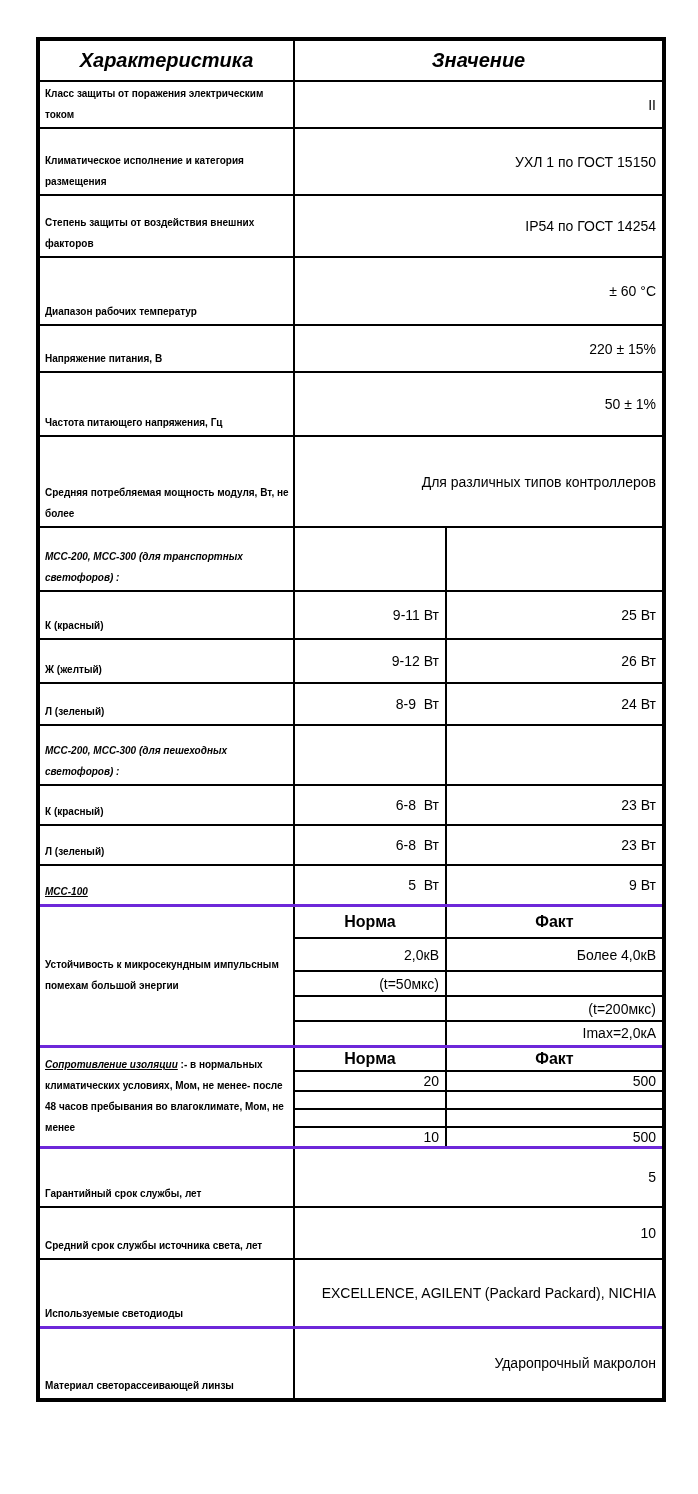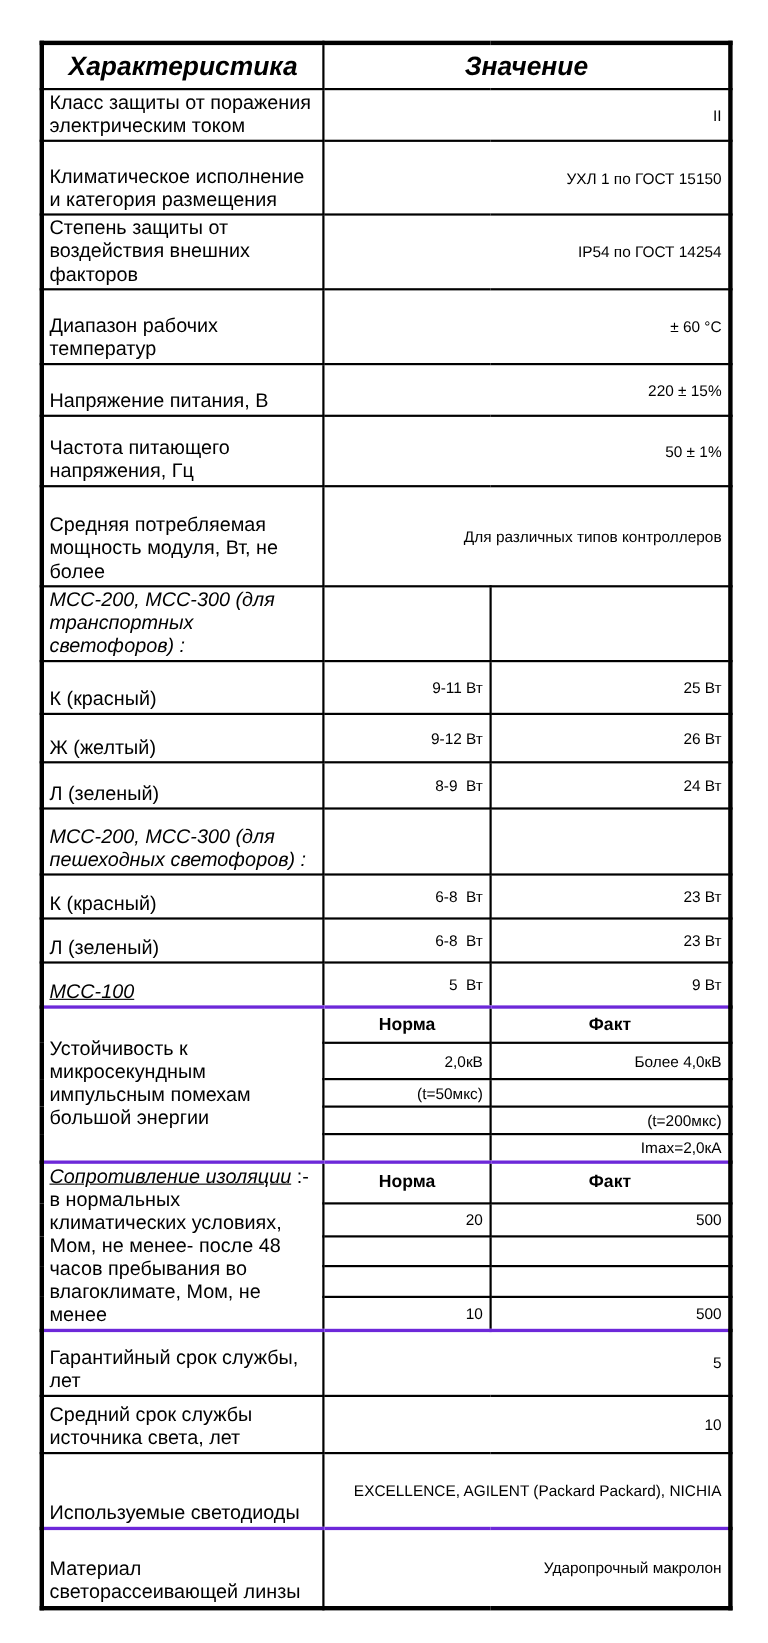--- a/index.html
+++ b/index.html
@@ -6,31 +6,31 @@
   body { width:698px; height:1494px; font-family:"Liberation Sans", sans-serif; color:#000; }
   .page { position:relative; width:698px; height:1494px; background:#fff; overflow:hidden; }
   table.specs {
     position:absolute; left:36px; top:37px;
     width:626px; border-collapse:collapse; table-layout:fixed;
     border:4px solid #000;
   }
   td { border:2px solid #000; overflow:hidden; }
   td.lbl {
     vertical-align:bottom; text-align:left;
-    font-weight:normal; font-size:18px; line-height:21px;
+    font-weight:bold; font-size:10px; line-height:21px;
     padding:1px 4px 2px 5px;
   }
   td.lbl.mid { vertical-align:middle; }
   td.val {
     vertical-align:middle; text-align:right;
     font-size:14px; white-space:pre-wrap; padding:0 6px;
   }
   td.hdr {
     text-align:center; vertical-align:middle;
-    font-weight:bold; font-style:italic; font-size:24px;
+    font-weight:bold; font-style:italic; font-size:20px;
   }
   td.subhdr {
     text-align:center; vertical-align:middle;
     font-weight:bold; font-size:16px;
   }
   tr.thick > td { border-top:3px solid #6d28d9; }
   .italic { font-style:italic; }
   .und { text-decoration:underline; }
   .tight { line-height:20px; }
 </style>

